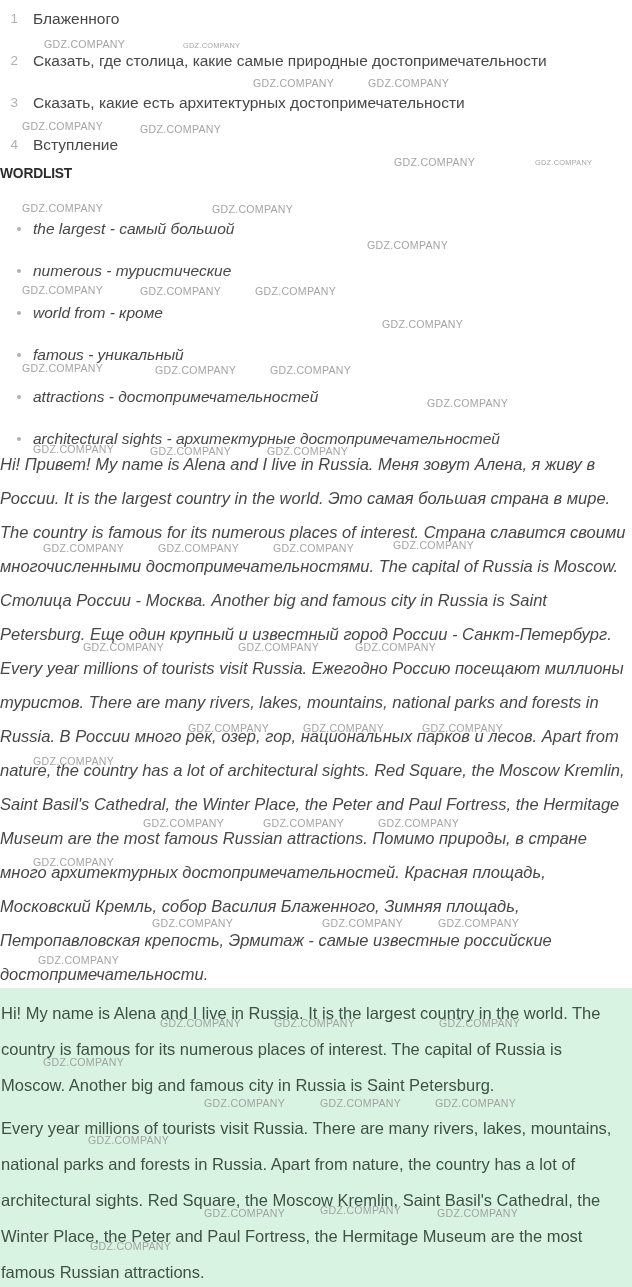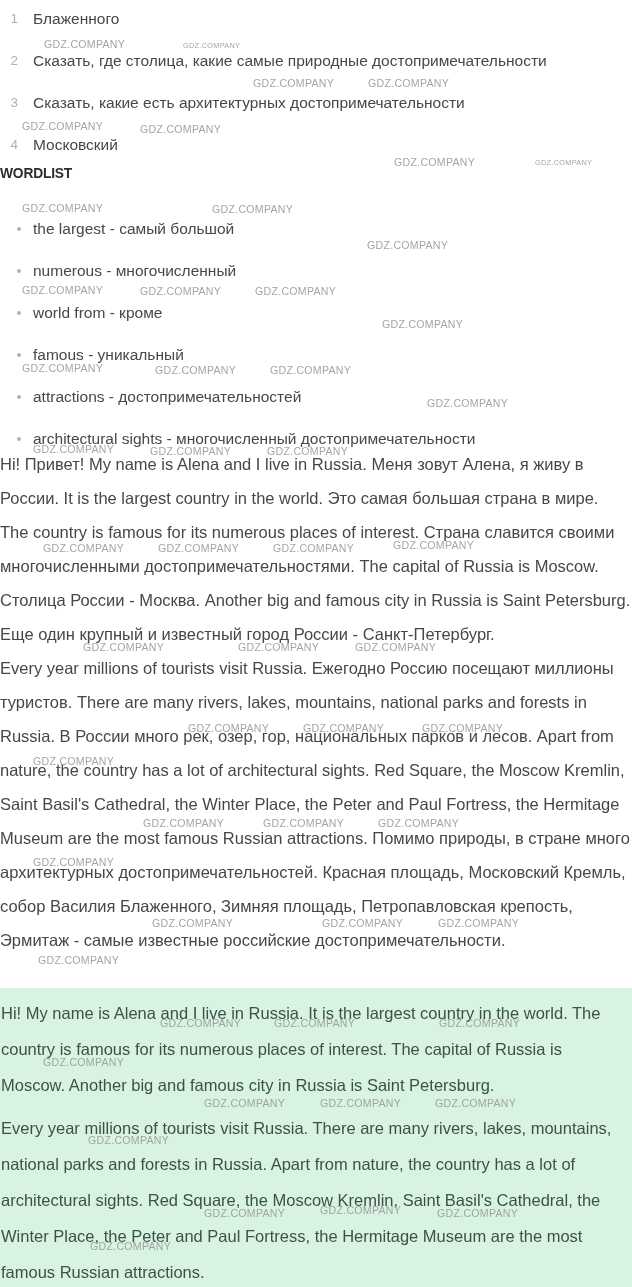--- a/index.html
+++ b/index.html
@@ -41,20 +41,21 @@
     color: #2d2d30;
     letter-spacing: -0.2px;
     transform: scaleX(0.92);
     transform-origin: left top;
   }
   .wordlist {
     position: absolute;
     top: 218px; left: 0; right: 0;
     margin: 0; padding: 0;
     list-style: none;
+    font-style: italic;
   }
   .wordlist li {
     position: relative;
     padding-left: 33px;
     line-height: 22px;
     margin-bottom: 20px;
     font-size: 15.5px;
     color: #474747;
   }
   .wordlist li::before {
@@ -66,20 +67,21 @@
     background: #b1b1b1;
   }
 
   
   .translation {
     position: absolute;
     top: 447px; left: 0; right: 1px;
     font-size: 16.5px;
     line-height: 34px;
     color: #474747;
+    font-style: italic;
   }
   .translation p { margin: 0; }
 
   
   .answer {
     position: absolute;
     top: 988px; left: 0; right: 0; bottom: 0;
     padding: 7px 2px 0 1px;
     font-size: 16.5px;
     line-height: 36px;
@@ -120,33 +122,33 @@
     <li class="plan-item">
       <span class="plan-num">2</span>
       <span class="plan-text">Сказать, где столица, какие самые природные достопримечательности</span>
     </li>
     <li class="plan-item">
       <span class="plan-num">3</span>
       <span class="plan-text">Сказать, какие есть архитектурных достопримечательности</span>
     </li>
     <li class="plan-item">
       <span class="plan-num">4</span>
-      <span class="plan-text">Московский</span>
+      <span class="plan-text">Вступление</span>
     </li>
   </ol>
 
   <h2 class="wordlist-heading">WORDLIST</h2>
 
   <ul class="wordlist">
     <li>the largest - самый большой</li>
-    <li>numerous - многочисленный</li>
+    <li>numerous - туристические</li>
     <li>world from - кроме</li>
     <li>famous - уникальный</li>
     <li>attractions - достопримечательностей</li>
-    <li>architectural sights - многочисленный достопримечательности</li>
+    <li>architectural sights - архитектурные достопримечательностей</li>
   </ul>
 
   <div class="translation">
     <p>Hi! Привет! My name is Alena and I live in Russia. Меня зовут Алена, я живу в России. It is the largest country in the world. Это самая большая страна в мире. The country is famous for its numerous places of interest. Страна славится своими многочисленными достопримечательностями. The capital of Russia is Moscow. Столица России - Москва. Another big and famous city in Russia is Saint Petersburg. Еще один крупный и известный город России - Санкт-Петербург.</p>
     <p>Every year millions of tourists visit Russia. Ежегодно Россию посещают миллионы туристов. There are many rivers, lakes, mountains, national parks and forests in Russia. В России много рек, озер, гор, национальных парков и лесов. Apart from nature, the country has a lot of architectural sights. Red Square, the Moscow Kremlin, Saint Basil's Cathedral, the Winter Place, the Peter and Paul Fortress, the Hermitage Museum are the most famous Russian attractions. Помимо природы, в стране много архитектурных достопримечательностей. Красная площадь, Московский Кремль, собор Василия Блаженного, Зимняя площадь, Петропавловская крепость, Эрмитаж - самые известные российские достопримечательности.</p>
   </div>
 
   <div class="answer" style="background: rgb(217, 243, 226); color: rgb(62, 81, 70);">
     <p>Hi! My name is Alena and I live in Russia. It is the largest country in the world. The country is famous for its numerous places of interest. The capital of Russia is Moscow. Another big and famous city in Russia is Saint Petersburg.</p>
     <p>Every year millions of tourists visit Russia. There are many rivers, lakes, mountains, national parks and forests in Russia. Apart from nature, the country has a lot of architectural sights. Red Square, the Moscow Kremlin, Saint Basil's Cathedral, the Winter Place, the Peter and Paul Fortress, the Hermitage Museum are the most famous Russian attractions.</p>

